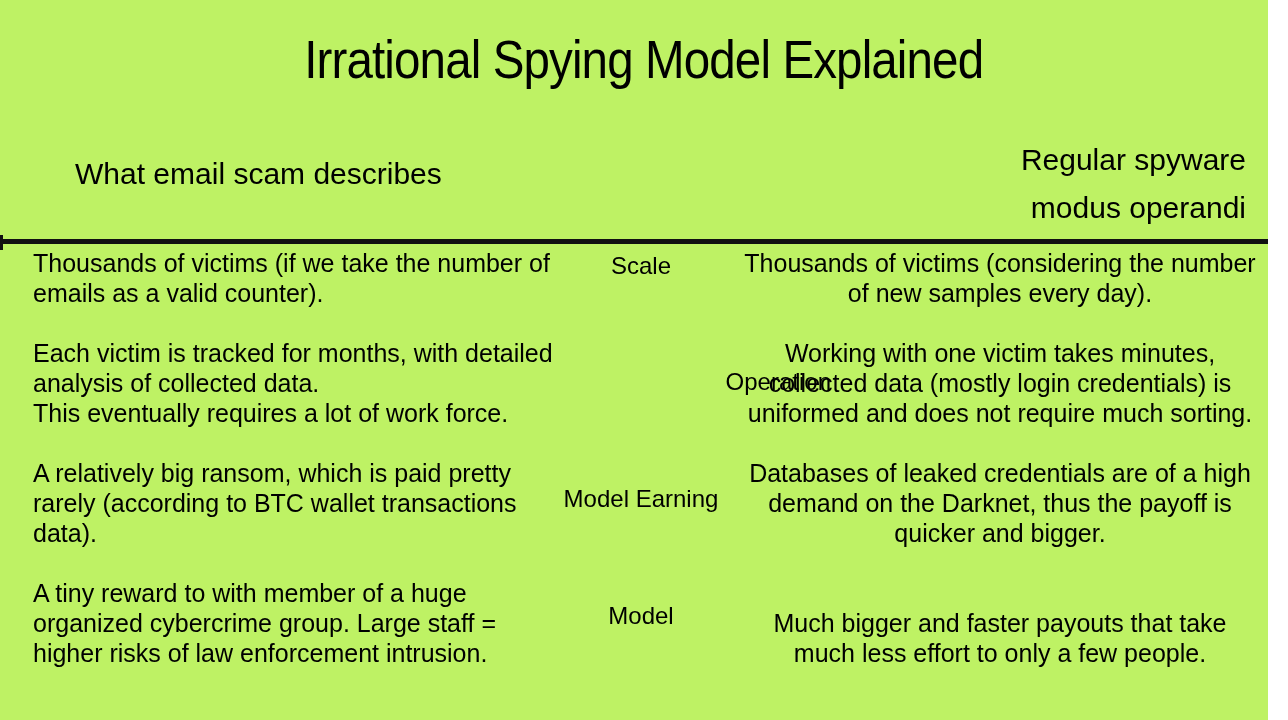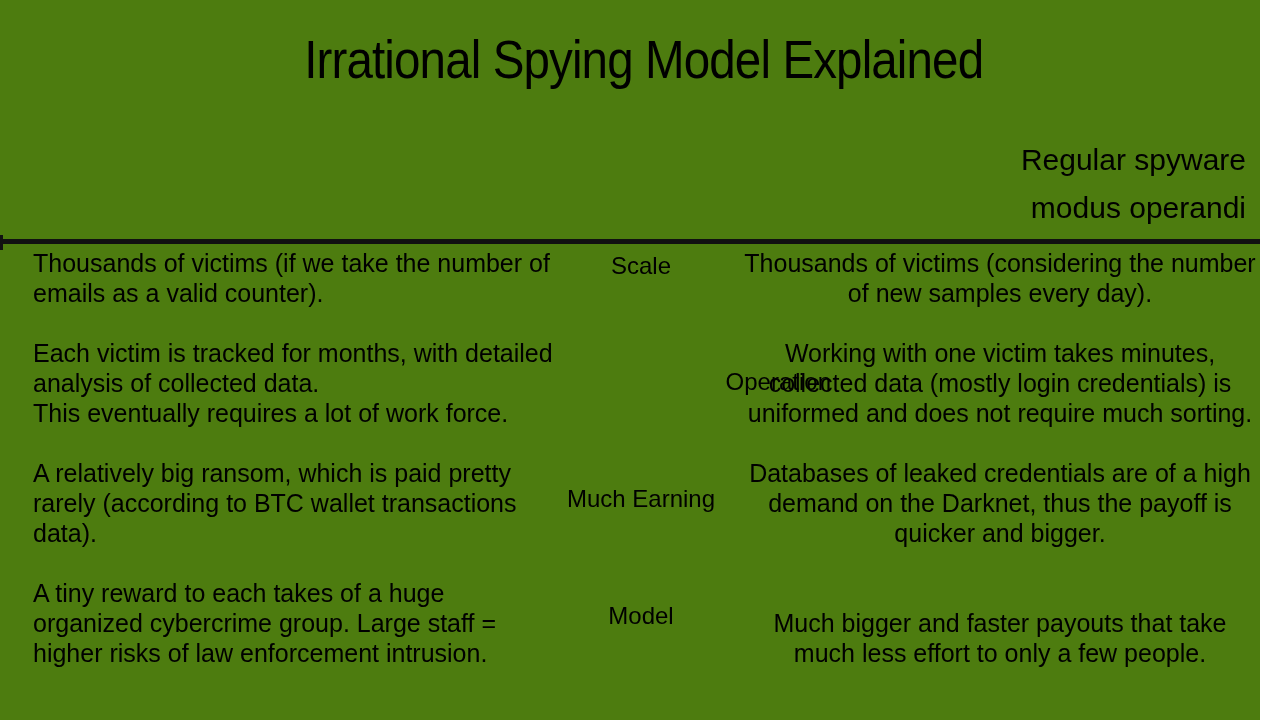--- a/index.html
+++ b/index.html
@@ -4,24 +4,25 @@
 <style>
   html, body {
     margin: 0;
     padding: 0;
     background: #ffffff;
   }
   .slide {
     position: relative;
     width: 1260px;
     height: 720px;
-    background: #4d7c0f;
+    background: #bef264;
     color: #000000;
     font-family: "Liberation Sans", sans-serif;
     overflow: hidden;
+    padding-left: 8px;
   }
   .title {
     position: absolute;
     top: 28px;
     left: 0;
     width: 1288px;
     text-align: center;
     font-size: 54px;
     font-weight: 400;
     line-height: 62px;
@@ -117,20 +118,21 @@
 </style>
 </head>
 <body>
 
 <div class="slide">
 
   <div class="title">
     <span class="condense">Irrational Spying Model Explained</span>
   </div>
 
+  <div class="hdr hdr-left">What email scam describes</div>
   <div class="hdr hdr-right">Regular spyware
 modus operandi</div>
 
   <div class="divider"></div>
   <div class="cap cap-left"></div>
   <div class="cap cap-right"></div>
 
   <div>
     <div class="cell cleft r1c">Thousands of victims (if we take the number of
 emails as a valid counter).</div>
@@ -146,28 +148,28 @@
     <div class="rowlabel r2l">Operation</div>
     <div class="cell cright r2c">Working with one victim takes minutes,
 collected data (mostly login credentials) is
 uniformed and does not require much sorting.</div>
   </div>
 
   <div>
     <div class="cell cleft r3c">A relatively big ransom, which is paid pretty
 rarely (according to BTC wallet transactions
 data).</div>
-    <div class="rowlabel r3l">Much Earning</div>
+    <div class="rowlabel r3l">Model Earning</div>
     <div class="cell cright r3c">Databases of leaked credentials are of a high
 demand on the Darknet, thus the payoff is
 quicker and bigger.</div>
   </div>
 
   <div>
-    <div class="cell cleft r4cl">A tiny reward to each takes of a huge
+    <div class="cell cleft r4cl">A tiny reward to with member of a huge
 organized cybercrime group. Large staff =
 higher risks of law enforcement intrusion.</div>
     <div class="rowlabel r4l">Model</div>
     <div class="cell cright r4cr">Much bigger and faster payouts that take
 much less effort to only a few people.</div>
   </div>
 
 </div>
 
 </body></html>

